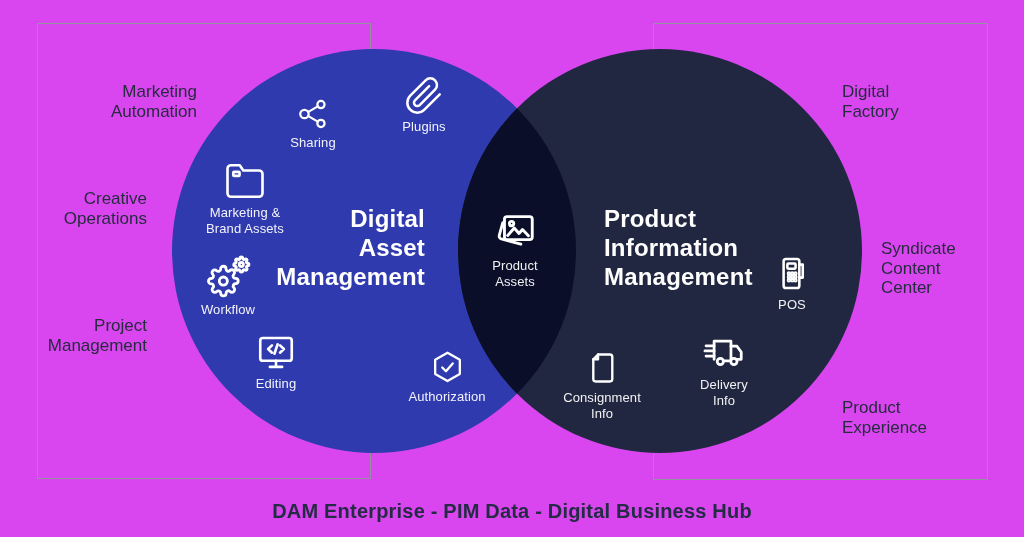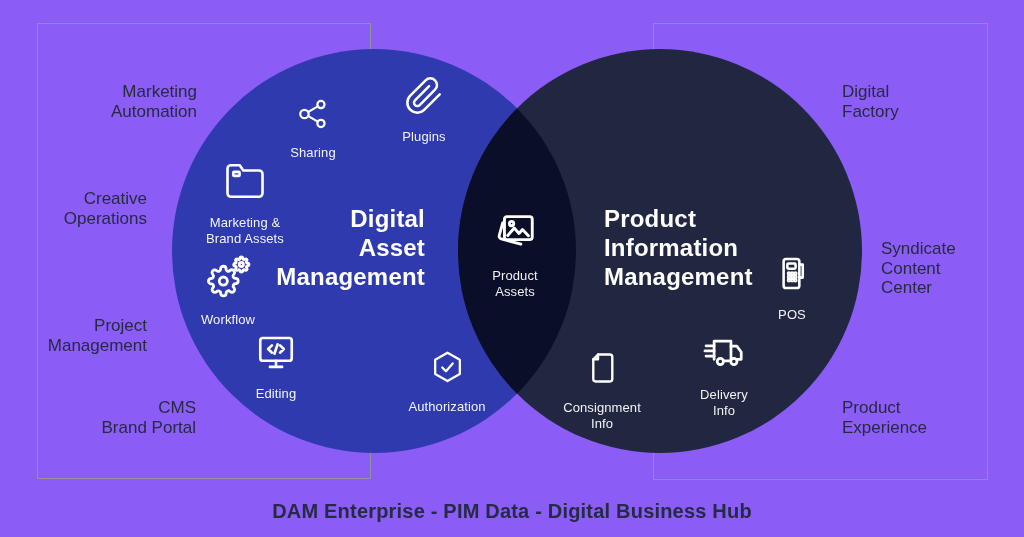--- a/index.html
+++ b/index.html
@@ -2,33 +2,33 @@
 <html><head>
 <meta charset="utf-8">
 <style>
   html,body{margin:0;padding:0;}
   body{
     font-family:"Liberation Sans","DejaVu Sans",sans-serif;
     background:#e9e9e7;
   }
   #stage{
     position:relative;width:1024px;height:537px;overflow:hidden;
-    background:#8b5cf6;
+    background:#d946ef;
   }
   #venn-svg{position:absolute;left:0;top:0;}
 
   
   .item{
     position:absolute;display:flex;flex-direction:column;align-items:center;
     transform:translateX(-50%);color:#fff;width:130px;pointer-events:none;
   }
   .icon{display:block;}
   .icon svg{display:block;width:100%;height:100%;}
   .ilabel{
-    margin-top:13px;font-size:13px;line-height:1.2;text-align:center;
+    margin-top:3px;font-size:13px;line-height:1.2;text-align:center;
     white-space:pre-line;color:rgba(255,255,255,.94);letter-spacing:.1px;
   }
   .i36{width:36px;height:36px}.i37{width:37px;height:37px}.i38{width:38px;height:38px}
   .i39{width:39px;height:39px}.i40{width:40px;height:40px}.i41{width:41px;height:41px}
   .i42{width:42px;height:42px}.i44{width:44px;height:44px}.i45{width:45px;height:45px}
   .i46{width:46px;height:46px}
   .iwide{width:46px;height:38px}
 
   #it-sharing{left:313px;top:96px}
   #it-plugins{left:424px;top:76px}
@@ -89,22 +89,20 @@
       <circle cx="660" cy="251" r="202" fill="#0a0e28"></circle>
     </g>
   </svg>
 
   <div class="outer-label ol-right-align" id="ol-marketing-automation">Marketing
 Automation</div>
   <div class="outer-label ol-right-align" id="ol-creative-operations">Creative
 Operations</div>
   <div class="outer-label ol-right-align" id="ol-project-management">Project
 Management</div>
-  <div class="outer-label ol-right-align" id="ol-cms-brand-portal">CMS
-Brand Portal</div>
   <div class="outer-label" id="ol-digital-factory">Digital
 Factory</div>
   <div class="outer-label" id="ol-syndicate">Syndicate
 Content
 Center</div>
   <div class="outer-label" id="ol-product-experience">Product
 Experience</div>
 
   <div class="circle-title" id="dam-title">Digital
 Asset

